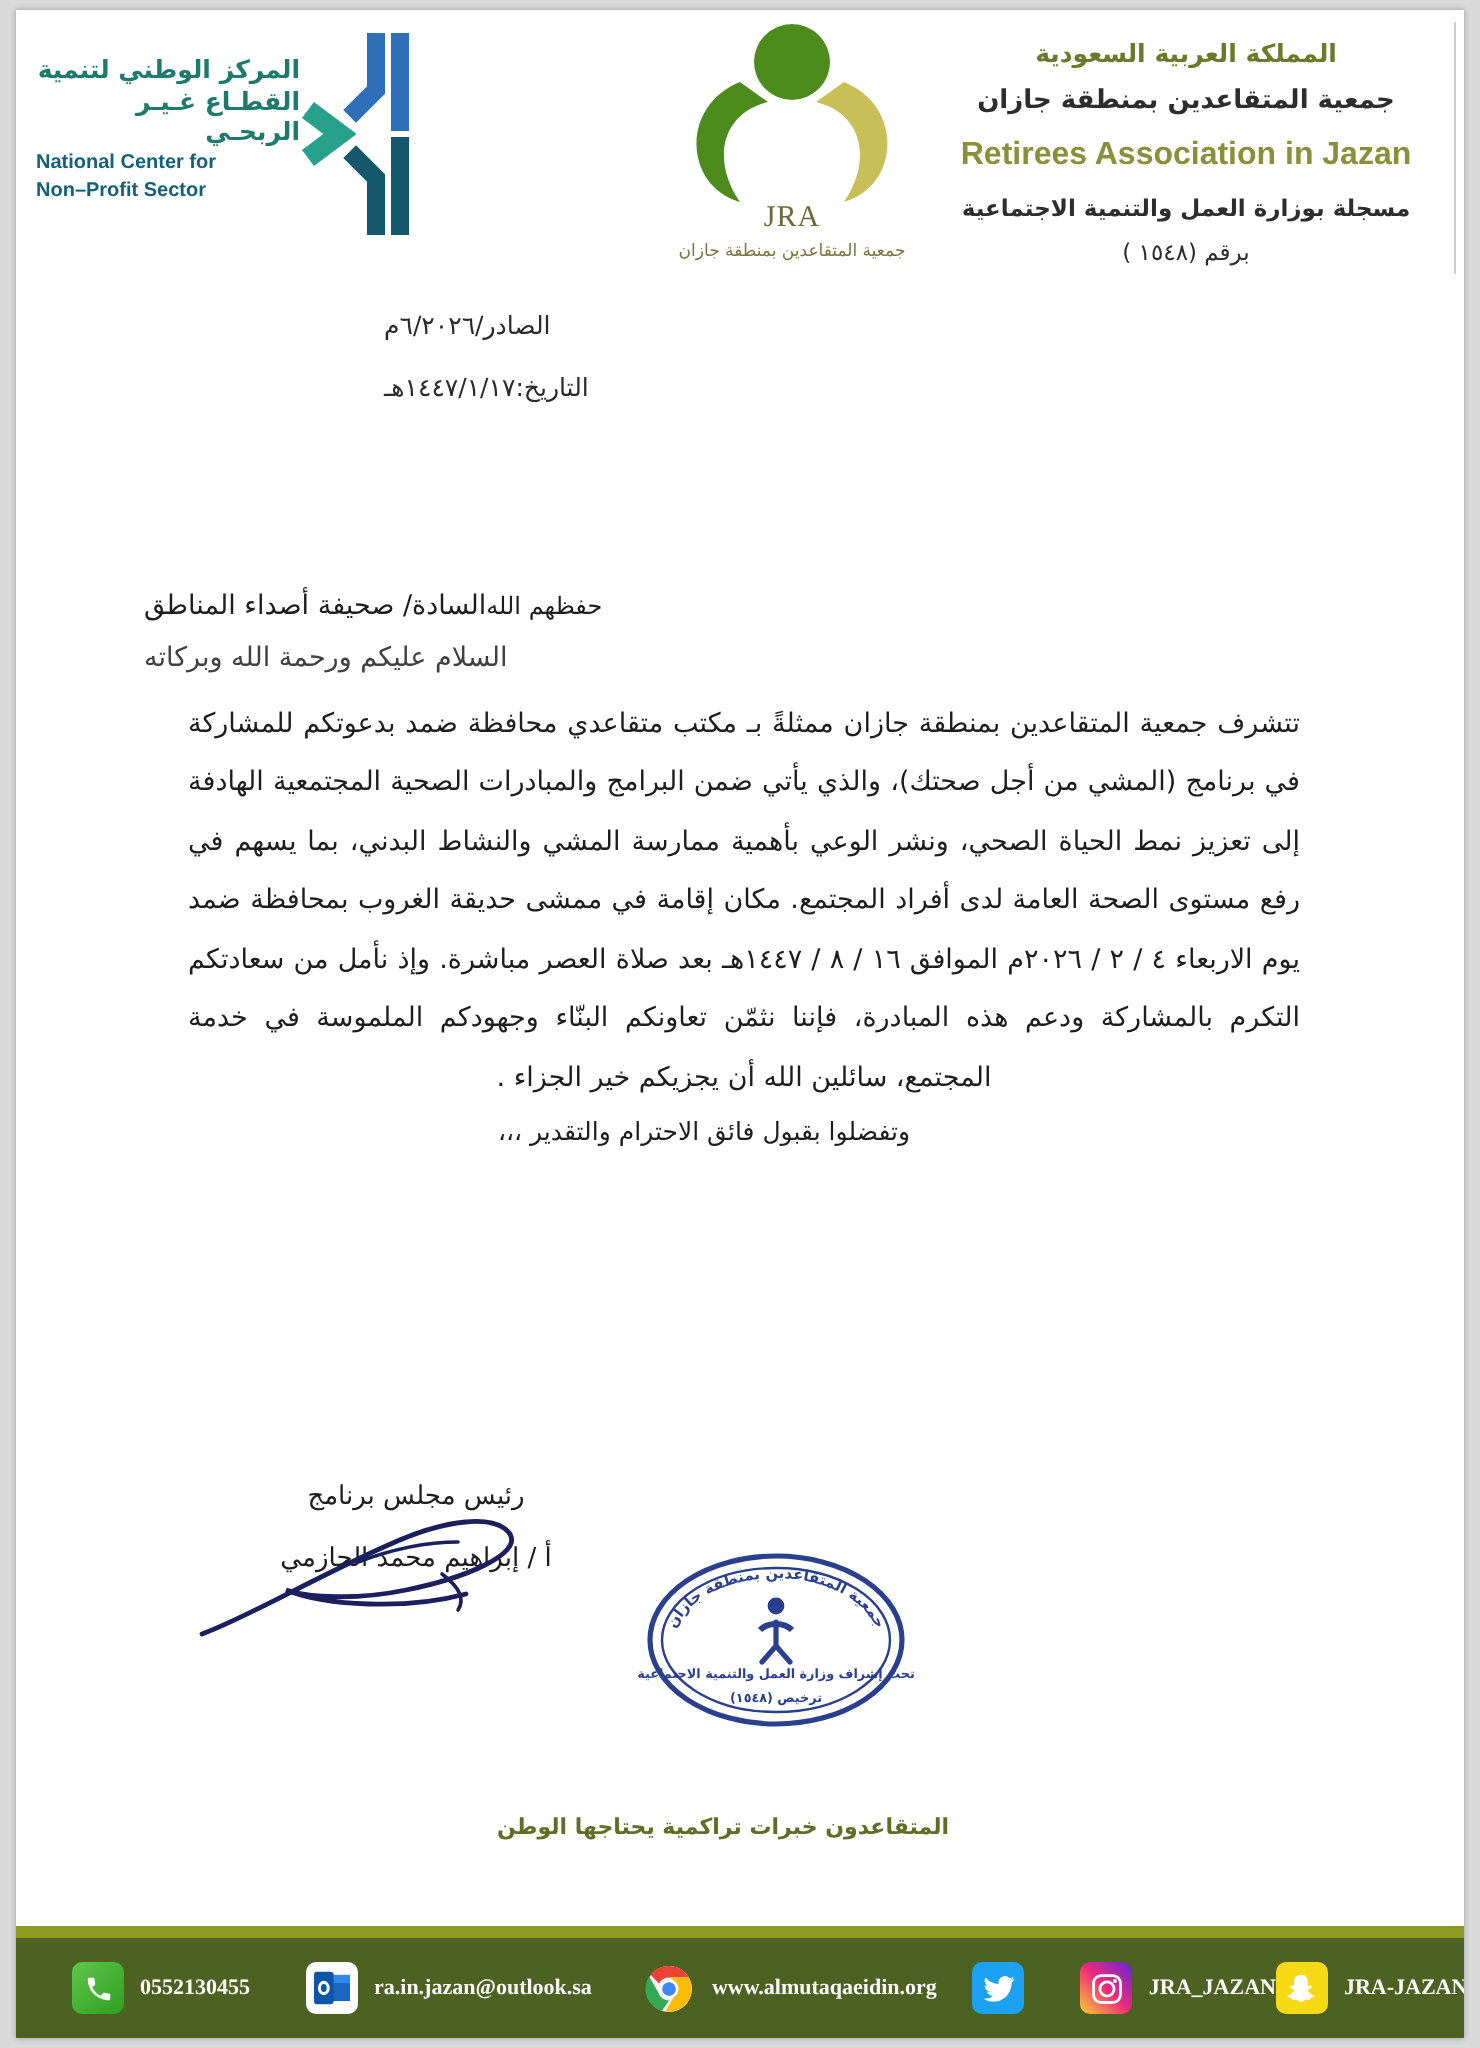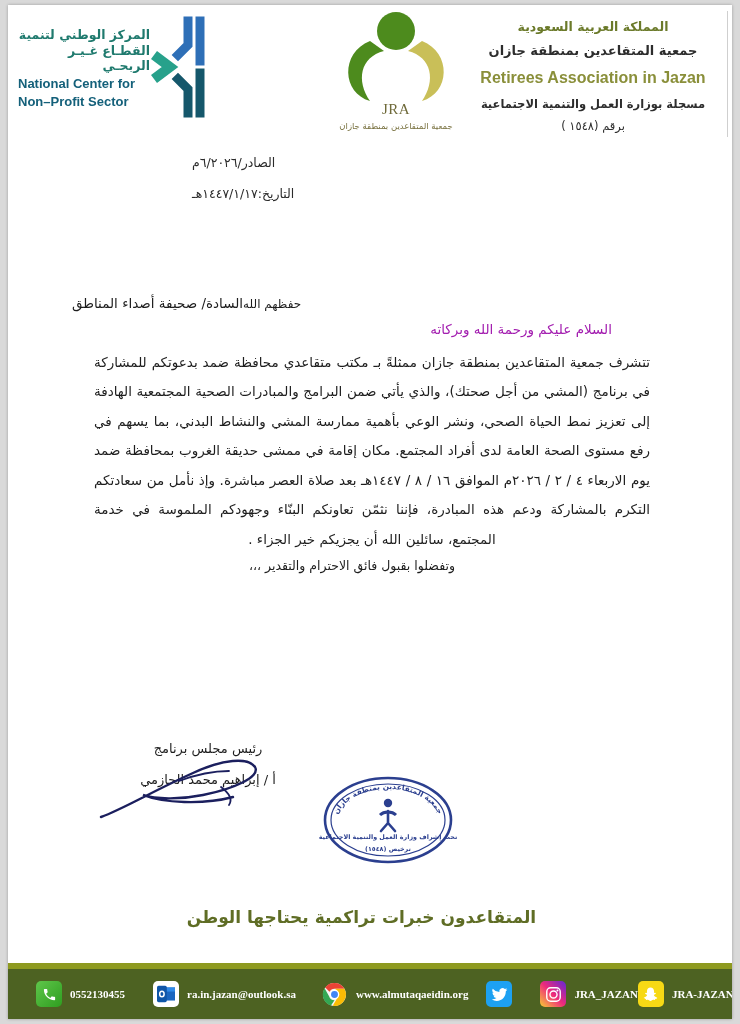--- a/index.html
+++ b/index.html
@@ -33,21 +33,21 @@
     position:absolute; right:64px; top:14px; width:132px;
     text-align:right;
   }
   .ncnp-ar{
     font-family:"DejaVu Sans",sans-serif;
     font-size:12.5px; font-weight:700; color:#1f7a6e;
     line-height:1.25; letter-spacing:.2px;
   }
   .ncnp-en{
     font-family:"Liberation Sans",sans-serif;
-    font-size:13px; font-weight:700; color:#14607a;
+    font-size:10px; font-weight:700; color:#14607a;
     line-height:1.25; direction:ltr; text-align:left;
     margin-top:2px;
   }
 
   .logo-center{
     position:absolute; left:318px; top:4px; width:140px; height:132px;
   }
   .jra-word{
     position:absolute; left:0; right:0; top:92px;
     text-align:center;
@@ -99,22 +99,22 @@
   }
   .recipient{
     font-size:13.5px; color:#1d1d1d;
     font-family:"DejaVu Sans",sans-serif;
   }
   .protect{
     font-size:12px; color:#1d1d1d; margin-right:86px;
     font-family:"DejaVu Sans",sans-serif;
   }
   .greeting{
-    text-align:right; margin-top:10px;
-    font-size:13.5px; color:#a21caf;
+    text-align:left; margin-top:10px;
+    font-size:13.5px; color:#404040;
     padding-right:60px;
     font-family:"DejaVu Sans",sans-serif;
   }
   .para{
     margin-top:11px;
     font-size:13.5px; color:#1d1d1d;
     line-height:2.18;
     text-align:justify; text-align-last:center;
     font-family:"DejaVu Sans",sans-serif;
     padding:0 22px;
@@ -150,21 +150,21 @@
 
   
   .stamp{
     position:absolute; left:310px; top:766px; width:140px; height:98px;
   }
 
   
   .slogan{
     position:absolute; left:0; right:17px; top:902px;
     text-align:center;
-    font-size:17px; font-weight:700; color:#5f6d25;
+    font-size:11px; font-weight:700; color:#5f6d25;
     letter-spacing:.6px; direction:rtl;
     font-family:"DejaVu Sans",sans-serif;
   }
 
   
   .footer{
     position:absolute; left:0; bottom:0; width:724px; height:56px;
     background:#4d6222;
     direction:ltr;
   }

